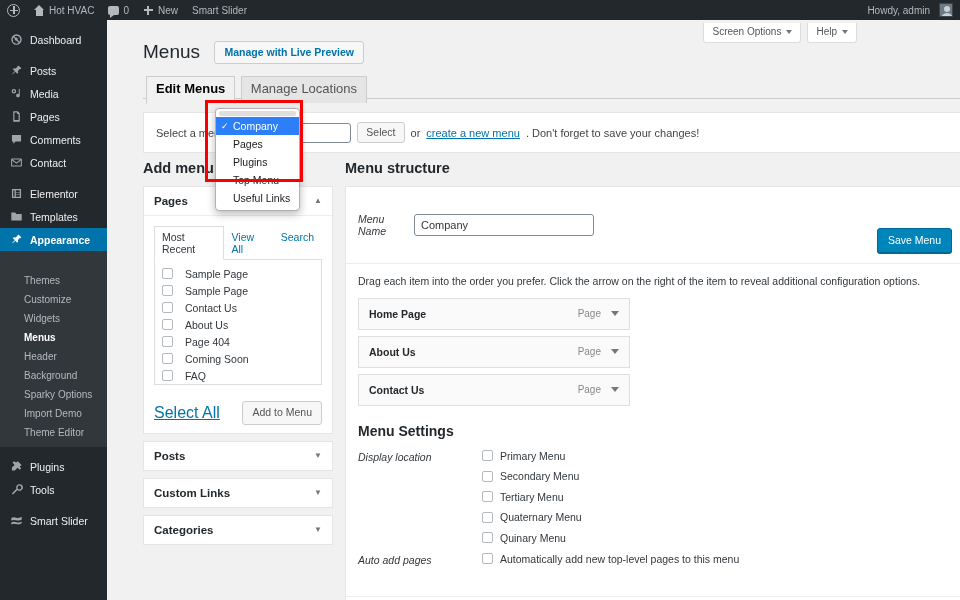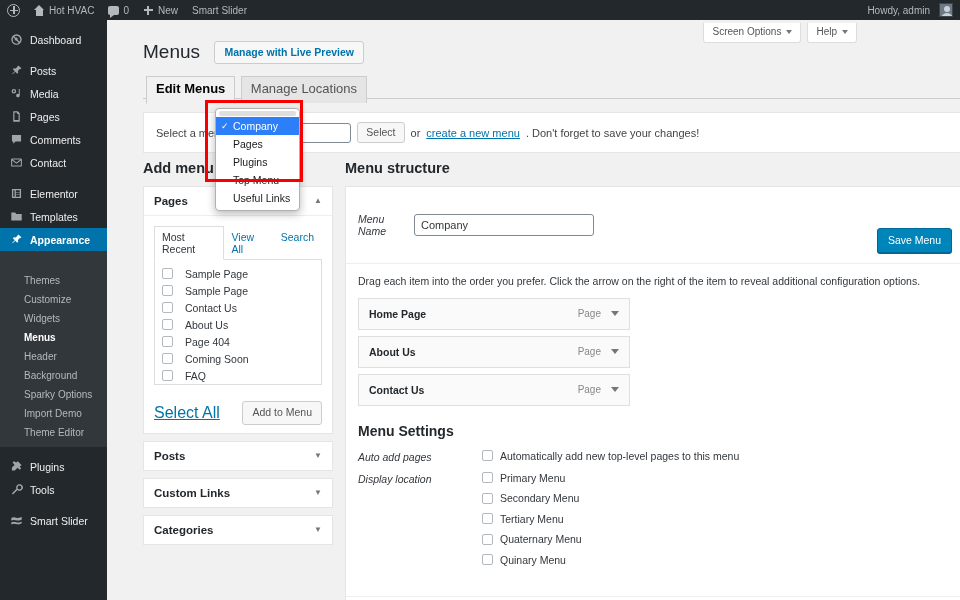--- a/index.html
+++ b/index.html
@@ -591,30 +591,20 @@
 
           <div class="mi-row">
             <span class="mi-name">Contact Us</span>
             <span class="mi-right">
               <span class="mi-type">Page</span>
               <span class="mi-caret"></span>
             </span>
           </div>
 
           <h3 class="settings-h">Menu Settings</h3>
-
-          <div class="set-row">
-            <span class="set-lbl">Auto add pages</span>
-            <div class="set-opts">
-              <div class="set-opt">
-                <span class="cbx"></span>
-                <span class="set-txt">Automatically add new top-level pages to this menu</span>
-              </div>
-            </div>
-          </div>
 
           <div class="set-row">
             <span class="set-lbl">Display location</span>
             <div class="set-opts">
               <div class="set-opt">
                 <span class="cbx"></span>
                 <span class="set-txt">Primary Menu</span>
               </div>
               <div class="set-opt">
                 <span class="cbx"></span>
@@ -627,20 +617,30 @@
               <div class="set-opt">
                 <span class="cbx"></span>
                 <span class="set-txt">Quaternary Menu</span>
               </div>
               <div class="set-opt">
                 <span class="cbx"></span>
                 <span class="set-txt">Quinary Menu</span>
               </div>
             </div>
           </div>
+
+          <div class="set-row">
+            <span class="set-lbl">Auto add pages</span>
+            <div class="set-opts">
+              <div class="set-opt">
+                <span class="cbx"></span>
+                <span class="set-txt">Automatically add new top-level pages to this menu</span>
+              </div>
+            </div>
+          </div>
         </div>
 
         <div class="struct-foot">
           <span class="del-lnk">Delete Menu</span>
           <span class="btn-primary">Save Menu</span>
         </div>
       </div>
     </div>
 
   </div>

